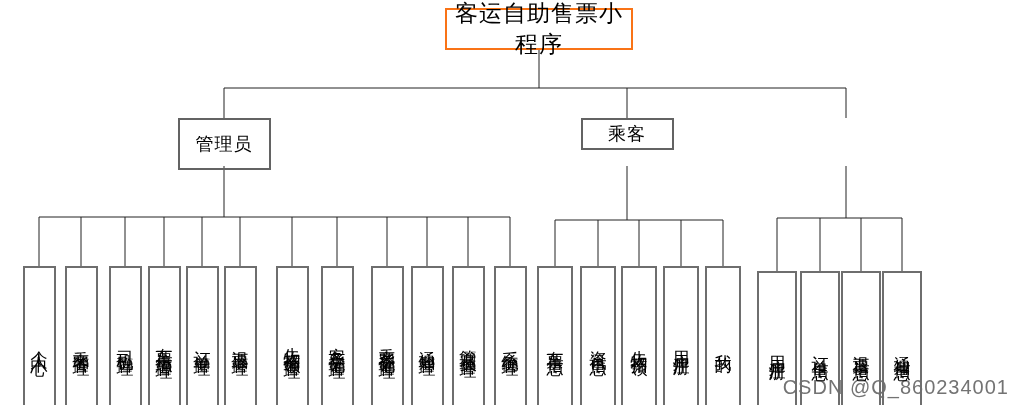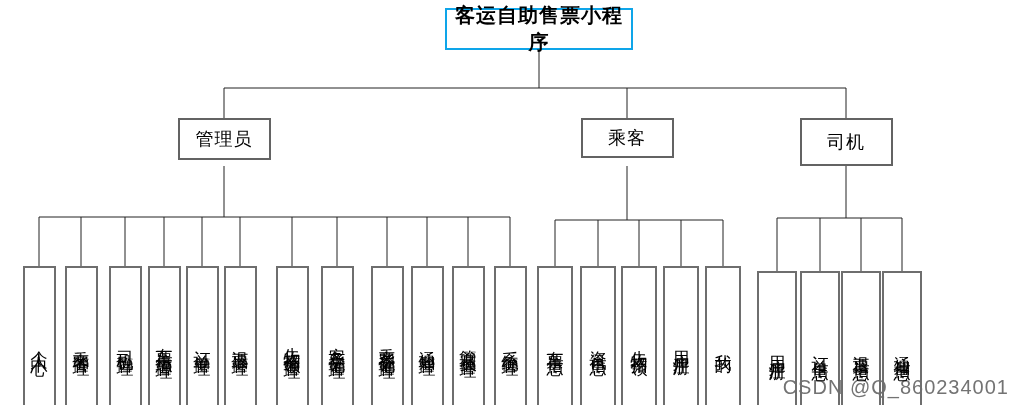--- a/index.html
+++ b/index.html
@@ -24,24 +24,23 @@
   .node {
     position: absolute;
     box-sizing: border-box;
     background: transparent;
     display: flex;
     align-items: center;
     justify-content: center;
     text-align: center;
   }
   .root-node {
-    border: 2px solid #0ea5e9;
-    font-size: 20px;
+    border: 2px solid #f97316;
+    font-size: 23px;
     letter-spacing: 1px;
-    font-weight: bold;
   }
   .branch-node {
     border: 2px solid #636363;
     font-size: 18px;
     letter-spacing: 1px;
   }
   .leaf-node {
     border: 2px solid #6e6e6e;
     font-size: 17px;
   }
@@ -102,25 +101,24 @@
       <line x1="846" y1="166" x2="846" y2="218" stroke="#222222" stroke-width="1"></line>
       <line x1="777" y1="218" x2="902" y2="218" stroke="#222222" stroke-width="1"></line>
       <line x1="777" y1="218" x2="777" y2="271" stroke="#222222" stroke-width="1"></line>
       <line x1="820" y1="218" x2="820" y2="271" stroke="#222222" stroke-width="1"></line>
       <line x1="861" y1="218" x2="861" y2="271" stroke="#222222" stroke-width="1"></line>
       <line x1="902" y1="218" x2="902" y2="271" stroke="#222222" stroke-width="1"></line>
     </svg>
 
   <div class="node root-node" id="root-node" style="left: 445px; top: 8px; width: 188px; height: 42px;">客运自助售票小程序</div>
 
-  <div class="node branch-node" id="branch-0" style="left: 177.5px; top: 118px; width: 93px; height: 42px;">管理员</div>
+  <div class="node branch-node" id="branch-0" style="left: 177.5px; top: 118px; width: 93px; height: 52px;">管理员</div>
 
-  <div class="node branch-node" id="branch-1" style="left: 580.5px; top: 118px; width: 93px; height: 40px; text-align: center;">乘客</div>
+  <div class="node branch-node" id="branch-1" style="left: 580.5px; top: 118px; width: 93px; height: 32px; text-align: center;">乘客</div>
 
-  <div class="node branch-node" id="branch-2" style="left: 799.5px; top: 118px; width: 93px; height: 48px;">司机</div>
 
   <div id="leaves">
       <div class="node leaf-node" style="left: 22.5px; top: 266px; width: 33px; height: 154px;">
         <span>个人中心</span>
       </div>
       <div class="node leaf-node" style="left: 64.5px; top: 266px; width: 33px; height: 154px;">
         <span>乘客管理</span>
       </div>
       <div class="node leaf-node" style="left: 108.5px; top: 266px; width: 33px; height: 154px;">
         <span>司机管理</span>

